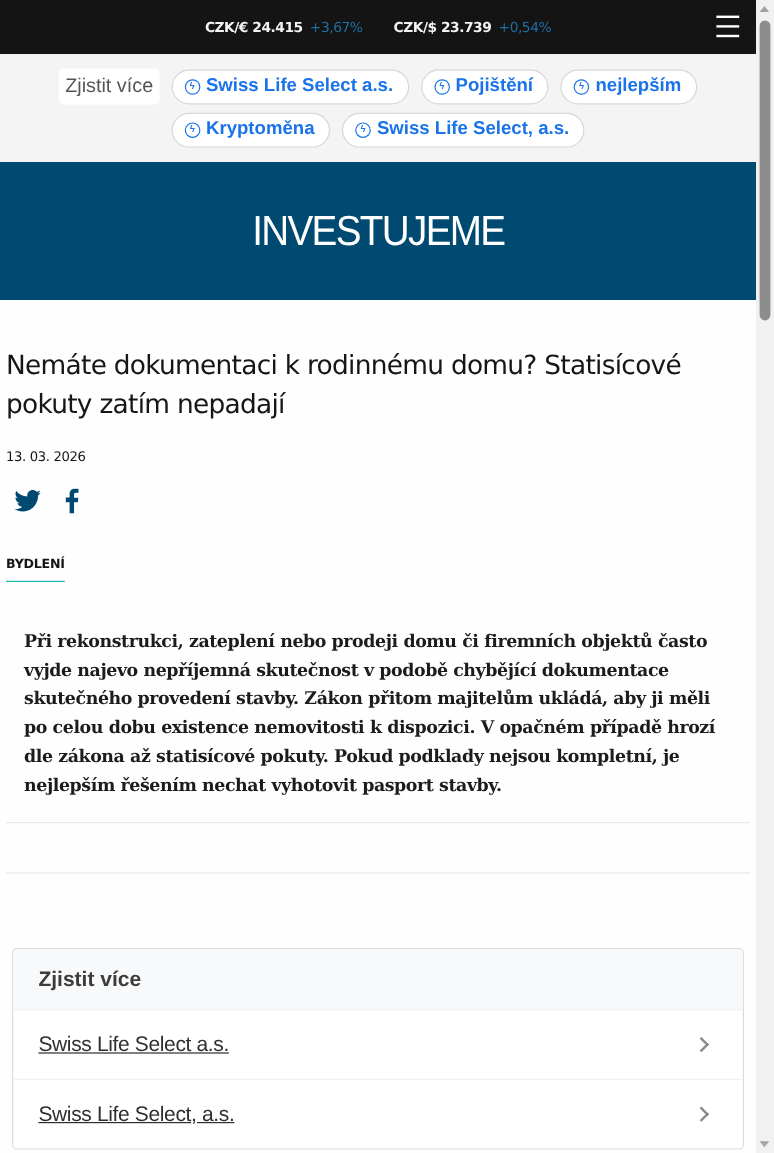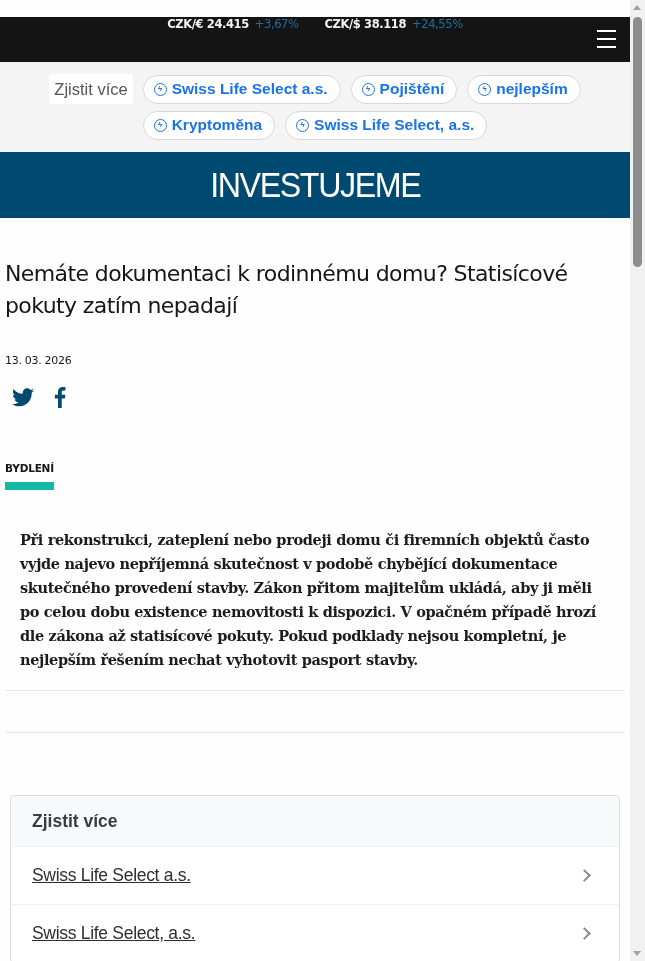--- a/index.html
+++ b/index.html
@@ -2,47 +2,47 @@
 <html><head>
   <meta charset="utf-8">
   <style>
     * { box-sizing: border-box; margin: 0; padding: 0; }
     html, body { width: 645px; height: 961px; overflow: hidden; background: #fefefe; }
     body { position: relative; font-family: "Liberation Sans", sans-serif; }
 
     .page { position: absolute; left: 0; top: 0; width: 630px; height: 961px; overflow: hidden; background: #fefefe; }
 
     
-    .ticker { height: 45px; background: #141414; display: flex; align-items: flex-start; justify-content: center; position: relative; margin-top: 17px; }
+    .ticker { height: 45px; background: #141414; display: flex; align-items: center; justify-content: center; position: relative; }
     .ticker .rate { display: flex; align-items: center; font-family: "DejaVu Sans", sans-serif; font-size: 11.5px; letter-spacing: -0.4px; margin: 0 13px; }
     .ticker .rate .pair { color: #f2f2f2; font-weight: bold; }
     .ticker .rate .chg { color: #1e6ea3; margin-left: 6px; }
     .hamburger { position: absolute; right: 14px; top: 13px; width: 19px; height: 18px; display: flex; flex-direction: column; justify-content: space-between; cursor: pointer; }
     .hamburger span { display: block; height: 2px; background: #ffffff; }
 
     
     .tagbar { background: #f4f4f4; height: 90px; padding-top: 10px; }
     .tag-row { display: flex; justify-content: center; align-items: center; gap: 10px; height: 34px; }
     .tag-row + .tag-row { margin-top: 2px; }
     .tag-label { background: #ffffff; color: #555555; font-size: 16.5px; padding: 5px 5px; border-radius: 4px; height: 30px; display: flex; align-items: center; }
     .chip { display: flex; align-items: center; height: 29px; padding: 0 12px 0 10px; background: #ffffff; border: 1px solid #d8d8d8; border-radius: 15px; color: #1a73e8; font-size: 15.5px; font-weight: bold; cursor: pointer; white-space: nowrap; }
     .chip .bolt { width: 13px; height: 13px; border: 1.5px solid #1a73e8; border-radius: 50%; margin-right: 5px; display: flex; align-items: center; justify-content: center; font-size: 8px; line-height: 1; }
 
     
-    .brand { height: 66px; background: #004a72; display: flex; align-items: center; justify-content: center; }
+    .brand { height: 115px; background: #004a72; display: flex; align-items: center; justify-content: center; }
     .brand .logo { color: #ffffff; font-family: "Liberation Sans", sans-serif; font-size: 35px; letter-spacing: -1.5px; transform: scaleX(0.92); font-weight: normal; }
 
     
     .article { padding: 0 5px; }
     .headline { margin-top: 40px; font-family: "DejaVu Sans", sans-serif; font-size: 22px; line-height: 32px; color: #161616; letter-spacing: -0.6px; font-weight: normal; }
-    .date { margin-top: 32px; font-family: "DejaVu Sans", sans-serif; font-size: 11px; color: #161616; letter-spacing: -0.3px; }
+    .date { margin-top: 20px; font-family: "DejaVu Sans", sans-serif; font-size: 11px; color: #161616; letter-spacing: -0.3px; }
     .share { display: flex; align-items: center; margin-top: 17px; height: 26px; padding-left: 7px; }
     .share .ico { cursor: pointer; display: flex; align-items: center; justify-content: center; }
     .share .ico + .ico { margin-left: 20px; }
-    .category { margin-top: 52px; display: inline-block; font-family: "DejaVu Sans", sans-serif; font-size: 10.5px; font-weight: bold; color: #161616; letter-spacing: -0.2px; padding-bottom: 8px; border-bottom: 8px solid #14b8a6; cursor: pointer; }
+    .category { margin-top: 34px; display: inline-block; font-family: "DejaVu Sans", sans-serif; font-size: 10.5px; font-weight: bold; color: #161616; letter-spacing: -0.2px; padding-bottom: 8px; border-bottom: 1px solid #14b8a6; cursor: pointer; }
 
     .body-text { margin-top: 38px; padding-left: 15px; padding-right: 10px; font-family: "DejaVu Serif", serif; font-size: 14.5px; line-height: 24px; color: #1c1c1c; letter-spacing: -0.35px; }
     .body-text p.lead { font-weight: bold; margin-top: 30px; }
     .body-text p.source a { color: #004a72; text-decoration: underline; cursor: pointer; }
 
     .divider { height: 1px; background: #e8e8e8; margin-top: 18px; }
     .divider.second { margin-top: 41px; }
 
     
     .learn-box { margin: 62px 5px 0 5px; border: 1px solid #dcdcdc; border-radius: 4px; background: #ffffff; overflow: hidden; }
@@ -62,22 +62,22 @@
 <body>
 
 <div class="page">
 
   <div class="ticker">
     <div class="rate">
       <span class="pair">CZK/€ 24.415</span>
       <span class="chg">+3,67%</span>
     </div>
     <div class="rate">
-      <span class="pair">CZK/$ 38.118</span>
-      <span class="chg">+24,55%</span>
+      <span class="pair">CZK/$ 23.739</span>
+      <span class="chg">+0,54%</span>
     </div>
     <div class="hamburger">
       <span></span>
       <span></span>
       <span></span>
     </div>
   </div>
 
   <div class="tagbar">
     <div class="tag-row">

